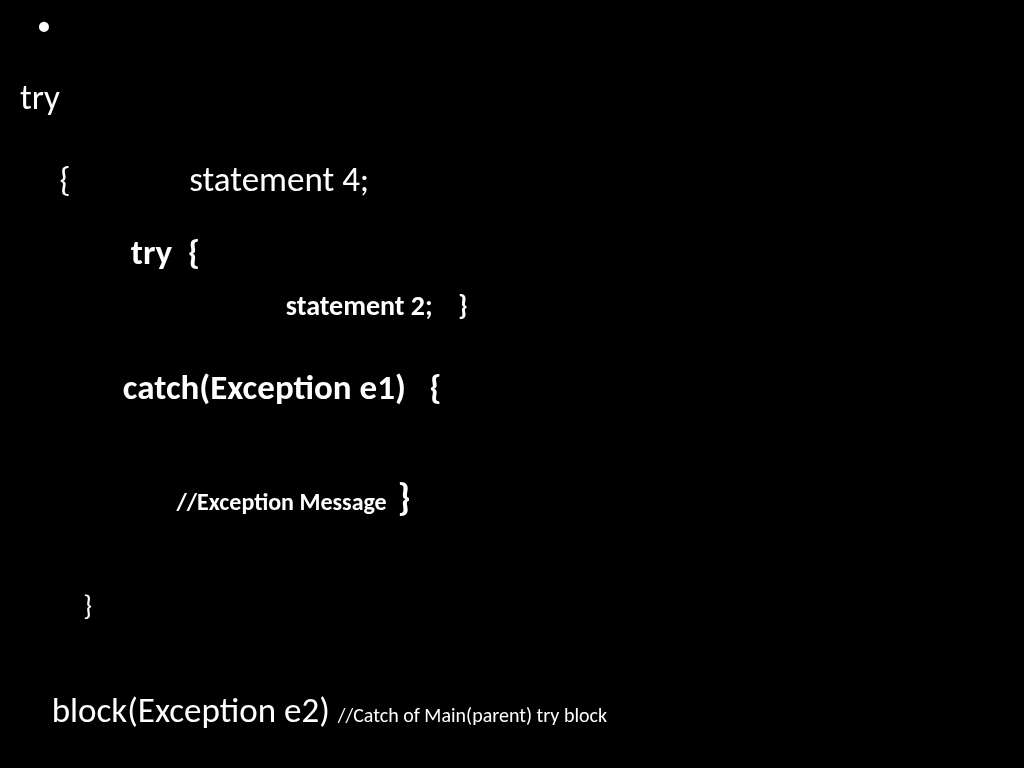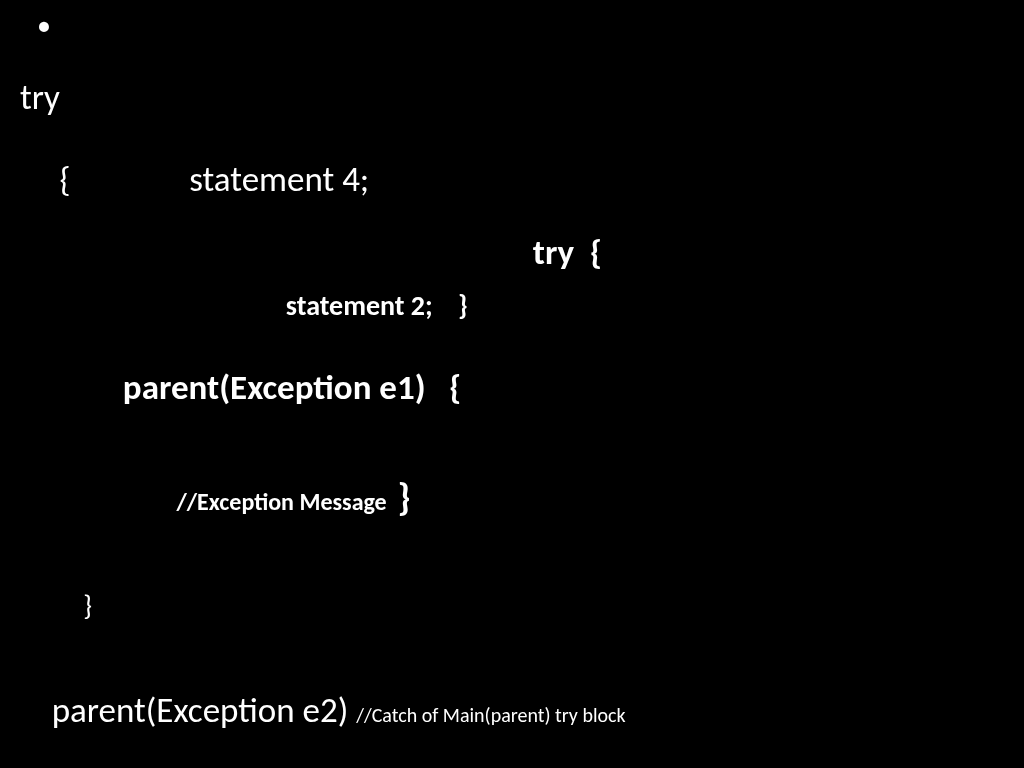--- a/index.html
+++ b/index.html
@@ -54,31 +54,31 @@
 
 <div class="slide">
 
   <div class="bullet-row">
     <div class="bullet">•</div>
   </div>
 
   <div class="line sz35">try</div>
   <div class="line sz35">     {               statement 4;</div>
 
-  <div class="line bold sz35" style="margin-top:18px;text-align:center;">              try  {</div>
+  <div class="line bold sz35" style="margin-top:18px;">              try  {</div>
 
   <div class="line bold sz32" style="line-height:1.9;">                                          statement 2;    }</div>
 
-  <div class="line bold sz35">             parent(Exception e1)   {</div>
+  <div class="line bold sz35">             catch(Exception e1)   {</div>
 
   <div class="line bold">
     <span class="sz29">                       //Exception Message  </span><span class="sz38">}</span>
   </div>
 
   <div class="line sz32" style="line-height:1.7;">          }</div>
 
   <div class="line">
-    <span class="sz35">parent(Exception e2) </span><span class="sz28">//Catch of Main(parent) try block</span>
+    <span class="sz35">block(Exception e2) </span><span class="sz28">//Catch of Main(parent) try block</span>
   </div>
 
   <div class="line sz30" style="line-height:1.9;">{       //Exception Message</div>
 
 </div>
 
 </body></html>

